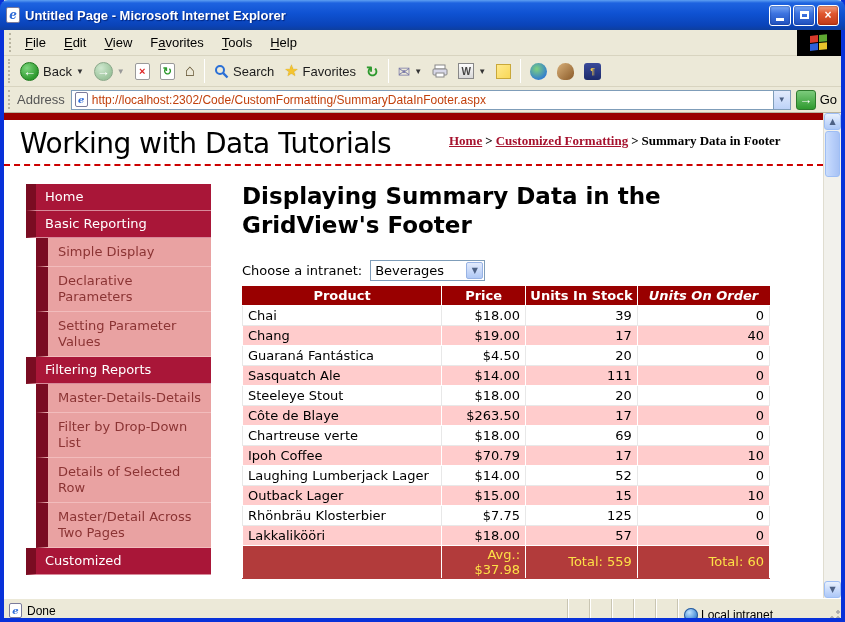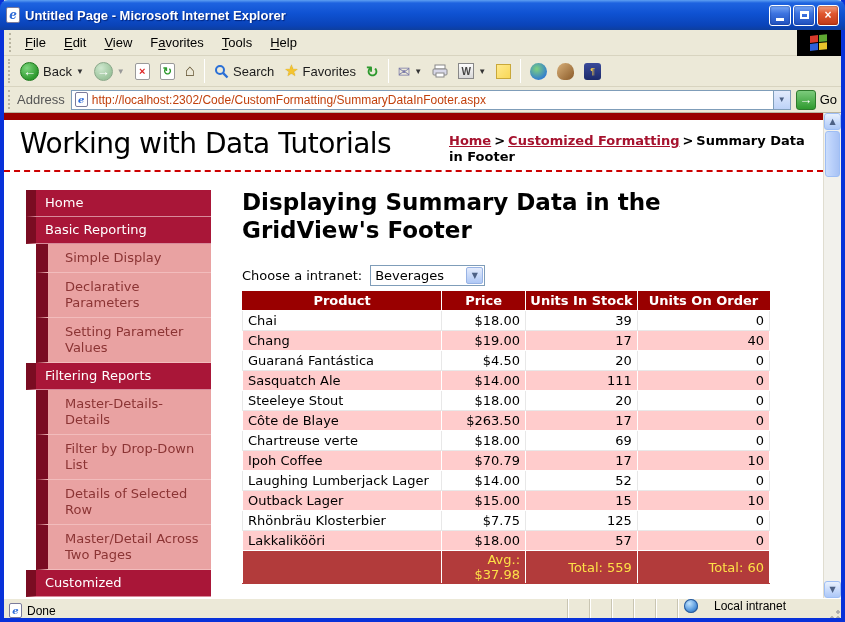--- a/index.html
+++ b/index.html
@@ -86,48 +86,48 @@
   .go-box { width: 20px; height: 20px; border-radius: 3px; border: 1px solid #2d7a2d;
             background: linear-gradient(180deg,#7CCB7C,#2F9A2F); color: #fff; font-weight: bold;
             display: inline-flex; align-items: center; justify-content: center; font-size: 13px; }
 
   
   .content { flex: 1; display: flex; background: #fff; overflow: hidden; font-family: "DejaVu Sans", sans-serif; }
   .page { flex: 1; overflow: hidden; display: flex; flex-direction: column; }
   .redbar { height: 7px; background: var(--table-header); flex: 0 0 7px; }
   .pageheader { display: flex; align-items: flex-start; padding: 7px 14px 4px 16px; }
   .site-title { font-size: 28px; color: #000; letter-spacing: -0.5px; flex: 1; white-space: nowrap; }
-  .breadcrumb { width: 360px; font-size: 13px; font-weight: bold; color: #000; line-height: 1.25; padding-top: 6px; }
+  .breadcrumb { width: 360px; font-size: 13px; font-weight: bold; color: #000; line-height: 1.25; padding-top: 6px; font-family: Liberation Serif, serif; }
   .breadcrumb a { color: var(--link); text-decoration: underline; }
   .crumb-sep { padding: 0 3px; }
   .dashedline { border-bottom: 2px dashed #CC0000; flex: 0 0 auto; }
   .pagebody { position: relative; flex: 1; overflow: hidden; padding-top: 16px; }
 
   
   .sidebar { position: absolute; left: 22px; top: 18px; width: 185px; font-size: 13px; }
   .nav-l1 { background: var(--nav-primary); border-left: 10px solid var(--nav-dark); color: #fff;
             padding: 5px 6px 5px 9px; border-bottom: 1px solid #d88a9a; line-height: 16px; }
   .nav-l2 { background: var(--nav-secondary); border-left: 12px solid var(--nav-dark); color: var(--nav-sub-text);
-            margin-left: 10px; padding: 6px 6px 6px 17px; border-bottom: 1px solid #f2bcbc; line-height: 16px; }
+            margin-left: 10px; padding: 6px 6px 6px 10px; border-bottom: 1px solid #f2bcbc; line-height: 16px; }
 
   
   .main { margin-left: 238px; width: 532px; }
   .main h1 { font-size: 23px; font-weight: bold; color: #000; line-height: 1.25; margin-bottom: 20px; font-family: "DejaVu Sans", sans-serif; }
   .cat-row { display: flex; align-items: center; margin-bottom: 5px; font-size: 13px; }
   .select { margin-left: 8px; width: 115px; height: 21px; border: 1px solid #7F9DB9; background: #fff;
             display: flex; align-items: center; justify-content: space-between; padding-left: 4px; font-size: 13px; }
   .select .sel-btn { width: 17px; height: 17px; margin: 1px; border-radius: 2px;
                      background: linear-gradient(180deg,#E3EBFC,#AFC8F5); border: 1px solid #98b3e4;
                      display: flex; align-items: center; justify-content: center; color: #4D6185; font-size: 8px; }
 
   table.grid { border-collapse: collapse; width: 528px; font-size: 13px; }
   table.grid th { background: var(--table-header); color: #fff; font-weight: bold; text-align: center;
                   padding: 2px 4px; border: 1px solid #fff; border-top: none; }
   table.grid th:first-child { border-left: 1px solid var(--table-header); }
-  table.grid th:last-child { border-right: 1px solid var(--table-header); }
+  table.grid th:last-child { border-right: 1px solid var(--table-header); font-style: italic; }
   table.grid td { padding: 1px 5px; border: 1px solid #E8E8E8; height: 20px; }
   table.grid tr.alt td { background: var(--row-alt); border-color: #fff; }
   table.grid td.num { text-align: right; }
   table.grid tr.foot td { background: var(--table-footer); color: #fde047; text-align: right; border: 1px solid #fff; border-bottom: 1px solid var(--table-footer); padding-left: 31px; }
   .col-product { width: 196px; } .col-price { width: 72px; } .col-stock { width: 110px; } .col-order { width: 130px; }
 
   
   .vscroll { flex: 0 0 17px; background: #F2F1EC; display: flex; flex-direction: column; align-items: center;
              border-left: 1px solid #e0ddd0; }
   .sc-btn { width: 17px; height: 17px; background: linear-gradient(180deg,#E9F1FD,#C4D8FB 60%,#ADC8F7);
@@ -136,21 +136,21 @@
   .sc-thumb { width: 15px; height: 46px; margin-top: 1px; border-radius: 3px;
               background: linear-gradient(90deg,#CBDDFC,#B8CFFA 50%,#A8C2F4); border: 1px solid #9EBEF5; }
   .sc-track { flex: 1; }
 
   
   .statusbar { height: 24px; flex: 0 0 24px; background: #ECE9D8; border-top: 1px solid #fff;
                display: flex; align-items: center; font-size: 12px; color: #000; }
   .sb-left { flex: 1; display: flex; align-items: center; gap: 5px; padding-left: 5px; }
   .sb-pane { width: 22px; align-self: stretch; border-left: 1px solid #c9c5b2; box-shadow: inset 1px 0 0 #fff; }
   .sb-zone { width: 150px; align-self: stretch; border-left: 1px solid #c9c5b2; box-shadow: inset 1px 0 0 #fff;
-             display: flex; align-items: flex-start; gap: 16px; padding-left: 6px; }
+             display: flex; align-items: flex-end; gap: 3px; padding-left: 6px; }
   .sb-grip { width: 14px; align-self: stretch; background:
              radial-gradient(circle at 11px 19px, #aaa 1.5px, transparent 2px),
              radial-gradient(circle at 11px 13px, #aaa 1.5px, transparent 2px),
              radial-gradient(circle at 5px 19px, #aaa 1.5px, transparent 2px); }
   .window::after { content: ""; position: absolute; left: -4px; right: -4px; bottom: -0px; height: 4px; background: #0831D9; }
   .globe-sm { width: 14px; height: 14px; border-radius: 50%;
               background: radial-gradient(circle at 38% 32%, #bfe3ff, #4a90d9 60%, #2a5a9a);
               box-shadow: inset 0 0 0 1px #2a5a9a; position: relative; }
 </style>
 </head>

